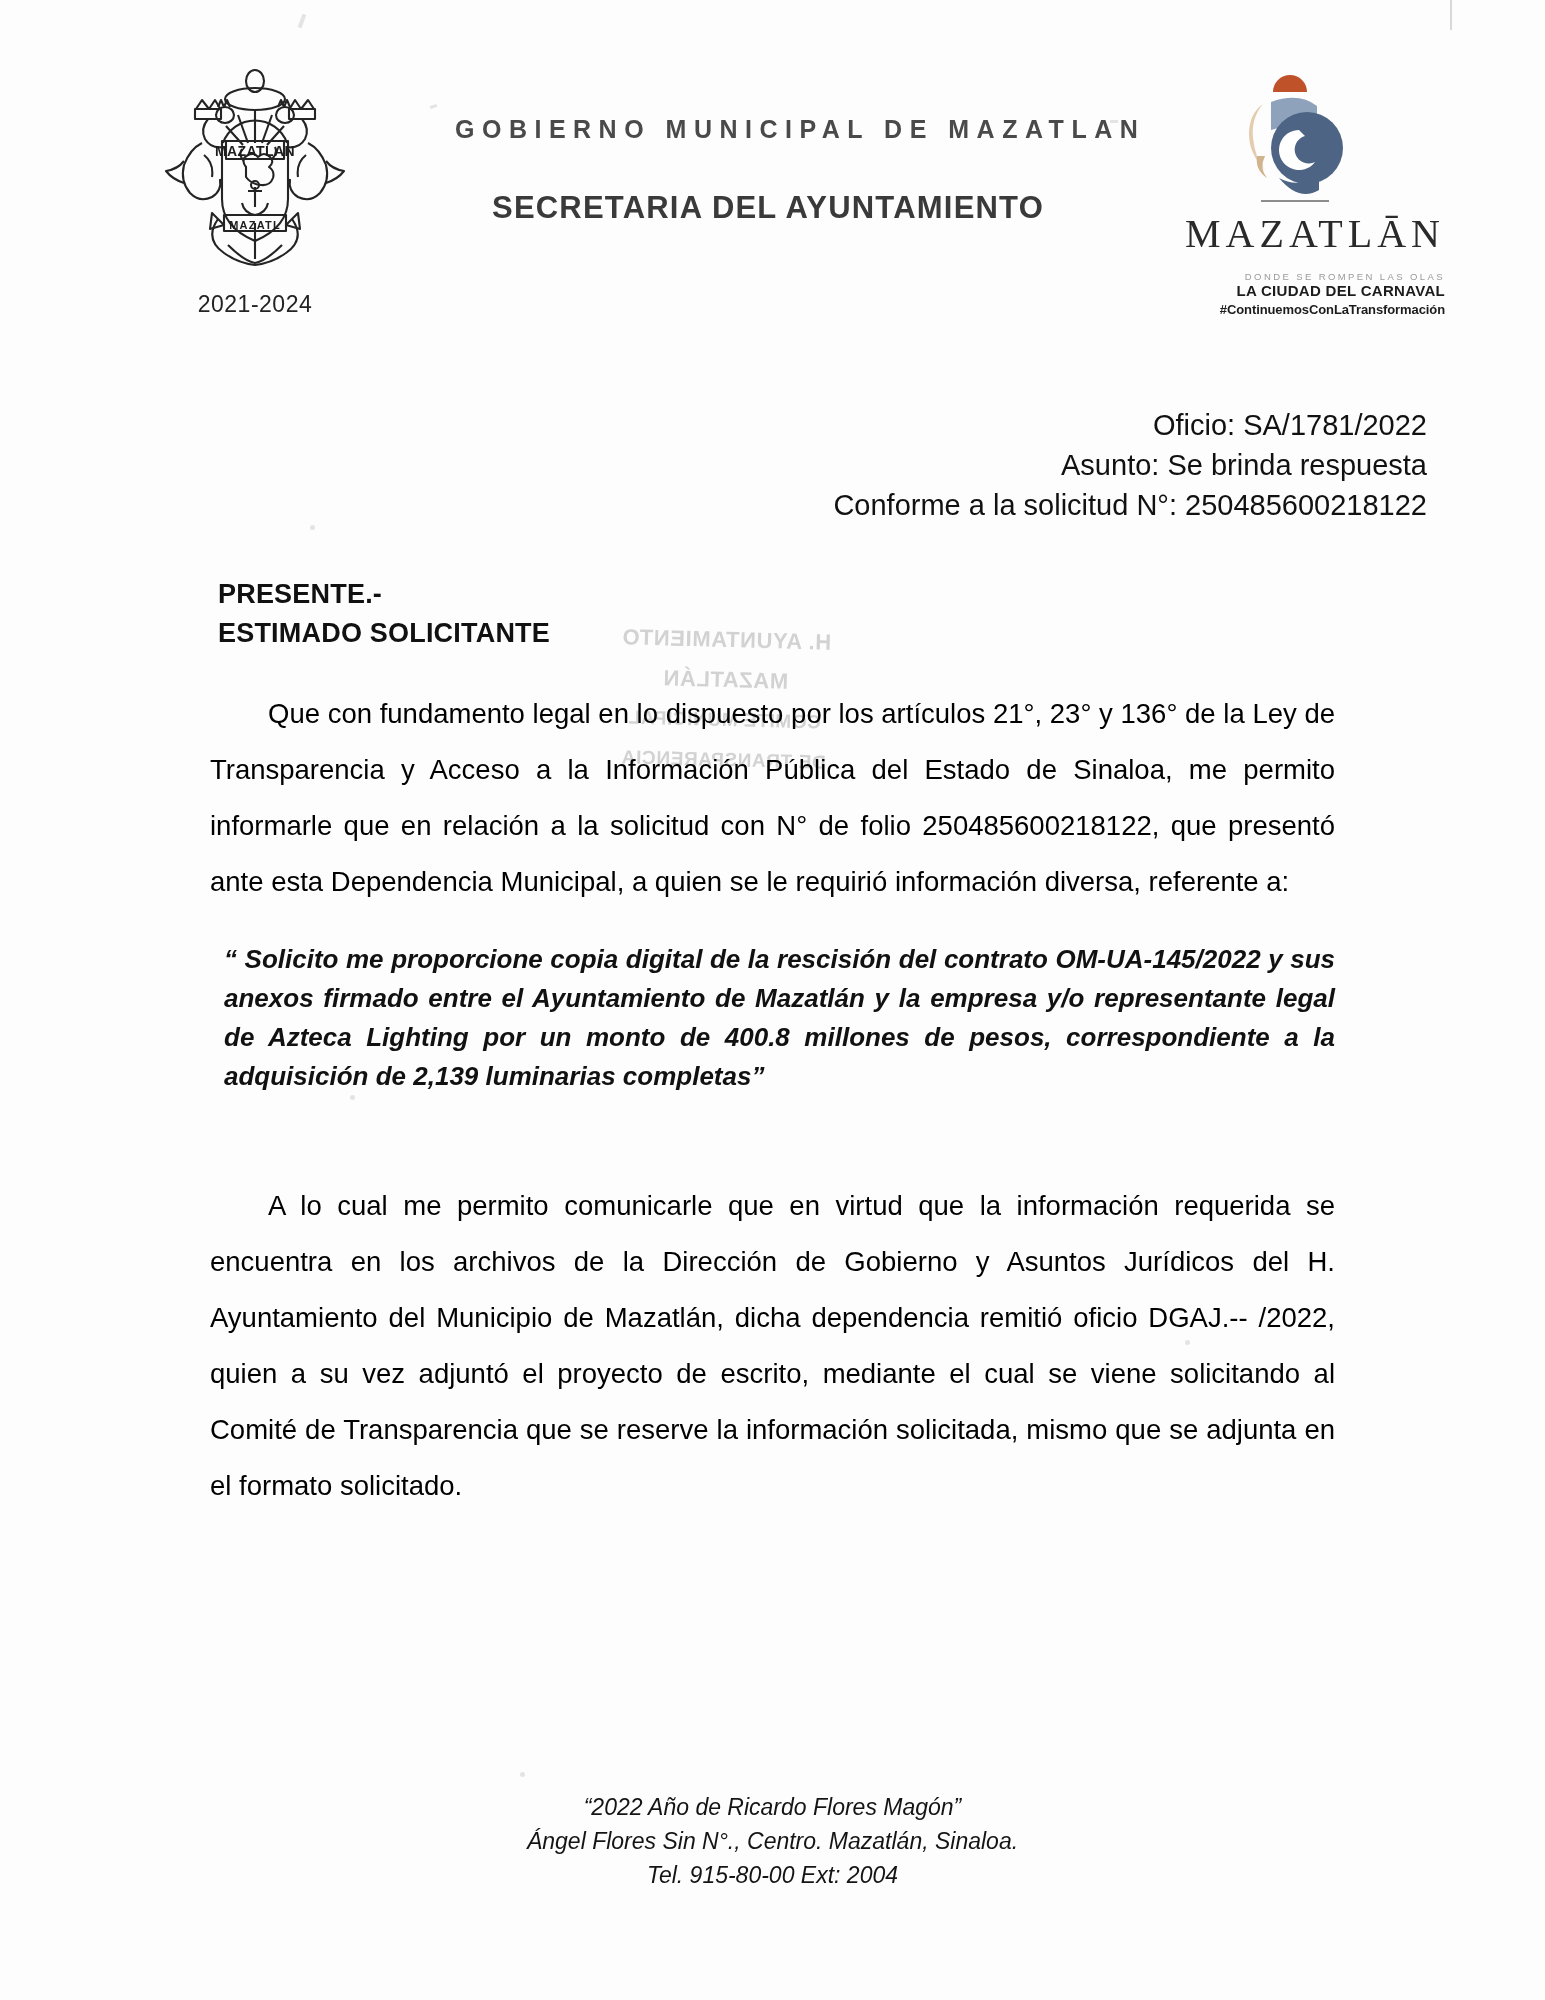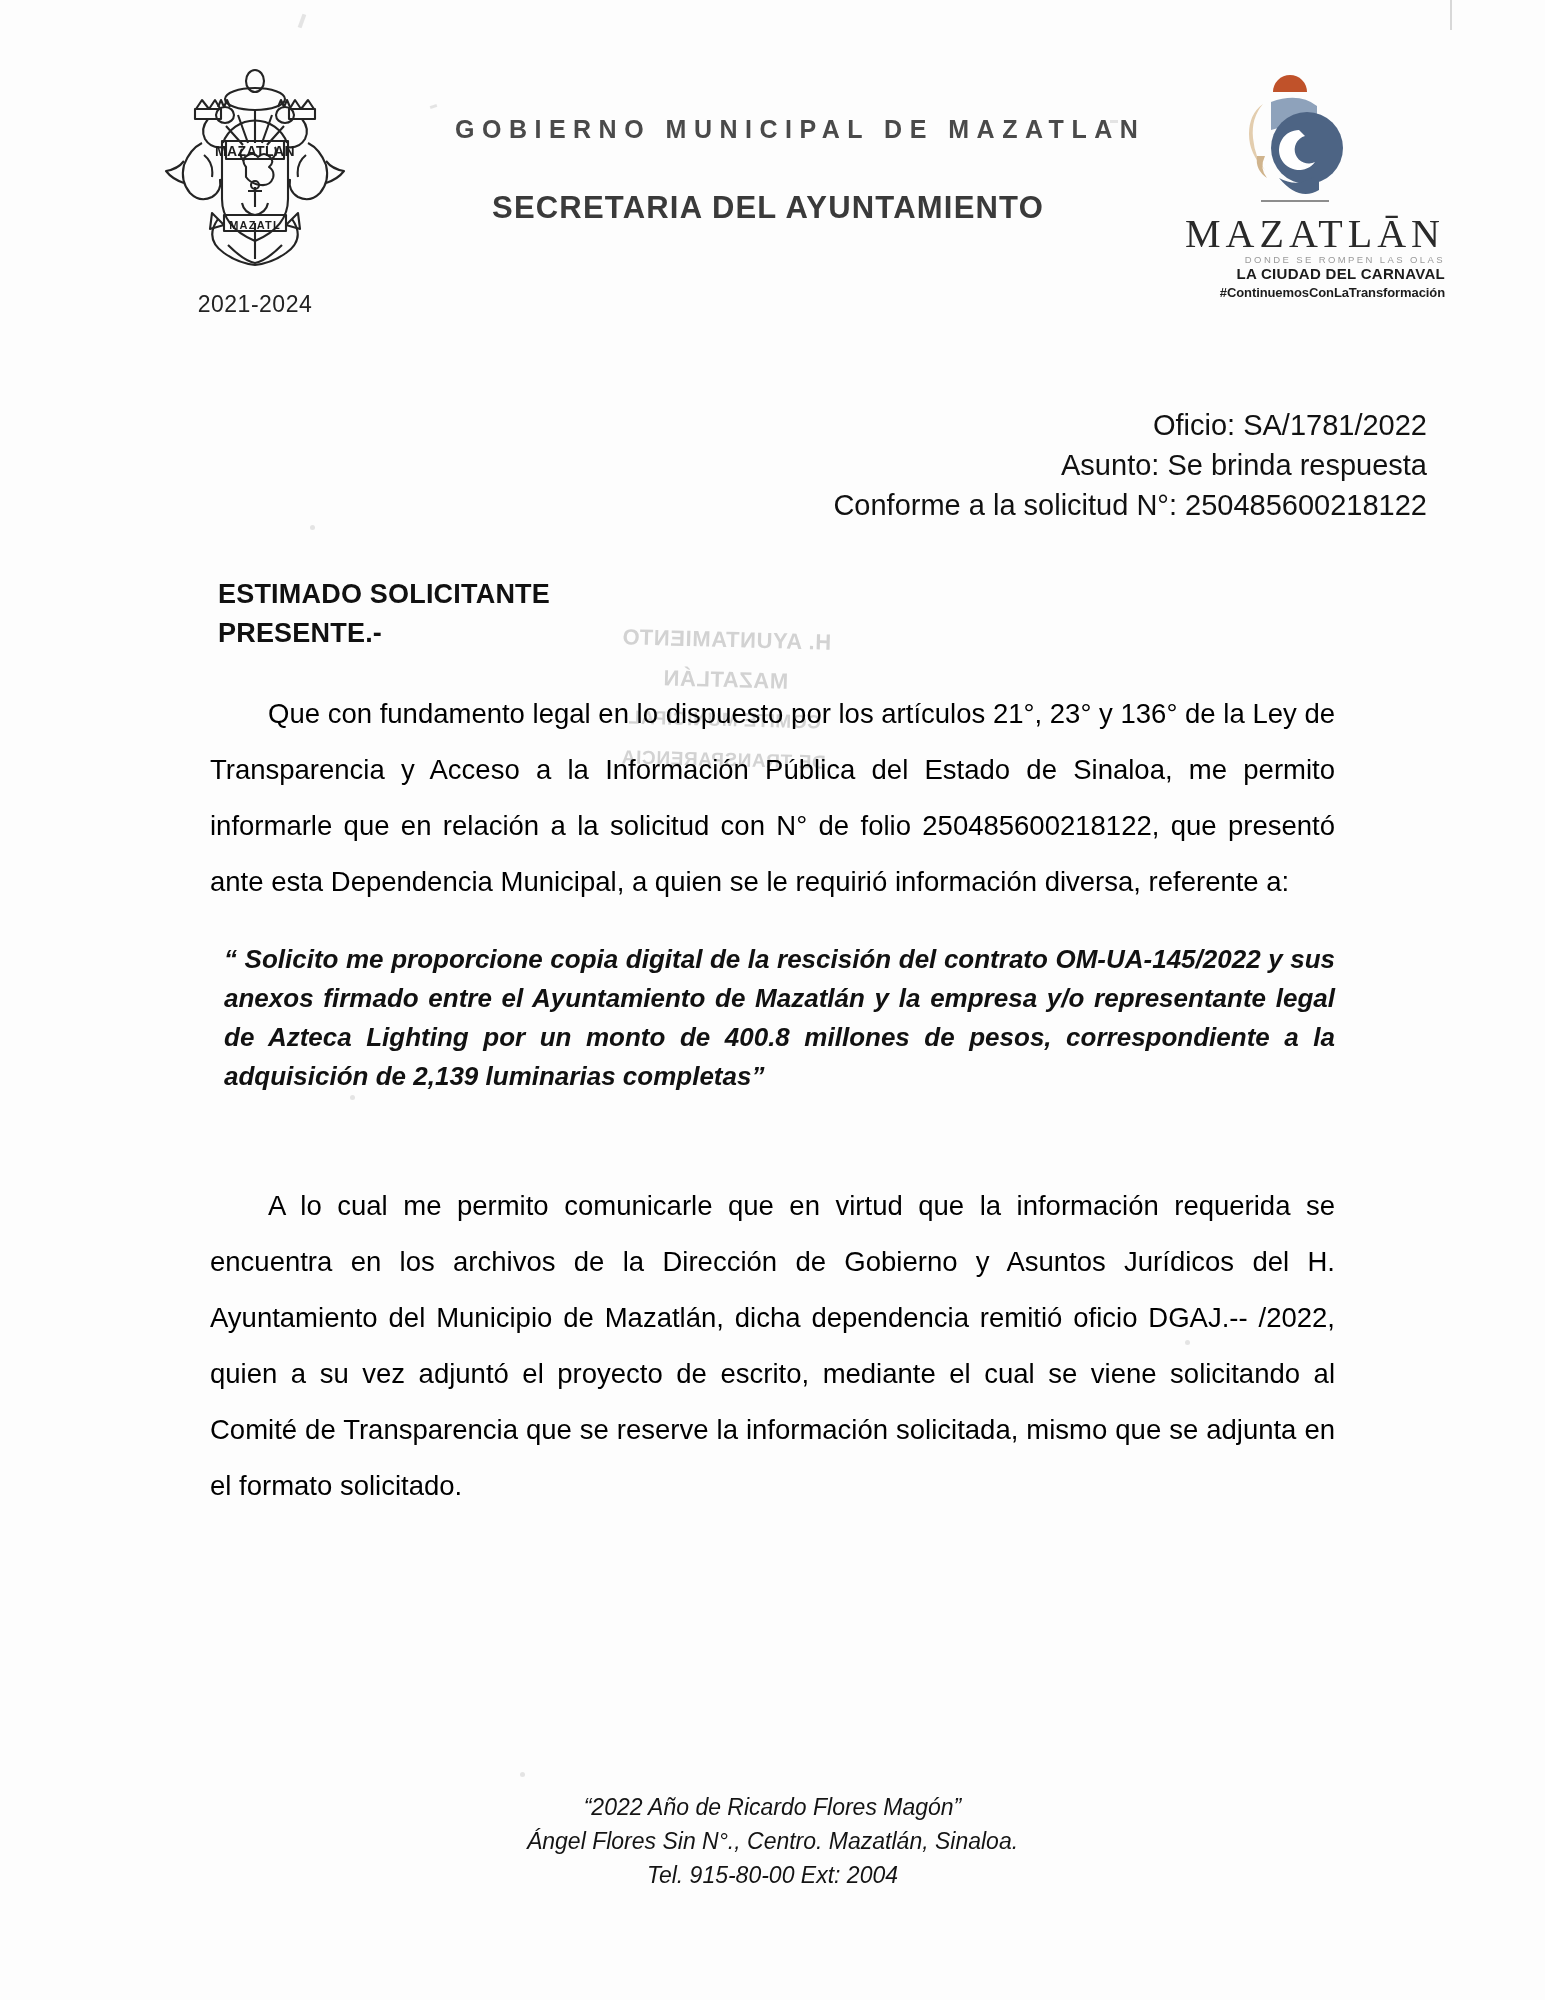--- a/index.html
+++ b/index.html
@@ -89,21 +89,21 @@
   .brand-mark { display:block; margin: 0 auto; }
   .brand-word {
     margin-top: 4px;
     font-family: "Liberation Serif", serif;
     font-size: 40px;
     letter-spacing: 5px;
     color: #2a2a2a;
     line-height: 1;
   }
   .brand-tag {
-    margin-top: 0;
+    margin-top: 17px;
     font-size: 9.5px;
     letter-spacing: 2.4px;
     color: #9a9a9a;
     font-family: "Liberation Sans", sans-serif;
   }
   .brand-sub {
     font-size: 15px;
     font-weight: bold;
     letter-spacing: .3px;
     color: #1c1c1c;
@@ -301,22 +301,22 @@
     </div>
   </div>
 
   <div class="oficio">
     <div>Oficio: SA/1781/2022</div>
     <div>Asunto: Se brinda respuesta</div>
     <div>Conforme a la solicitud N°: 250485600218122</div>
   </div>
 
   <div class="addressee">
+    <div>PRESENTE.-</div>
     <div>ESTIMADO SOLICITANTE</div>
-    <div>PRESENTE.-</div>
   </div>
 
   <div class="bleed">
     <div class="b1">H. AYUNTAMIENTO</div>
     <div class="b1">MAZATLÁN</div>
     <div class="b2">COMITÉ MUNICIPAL</div>
     <div class="b2">DE TRANSPARENCIA</div>
   </div>
 
   <div class="body-area">

